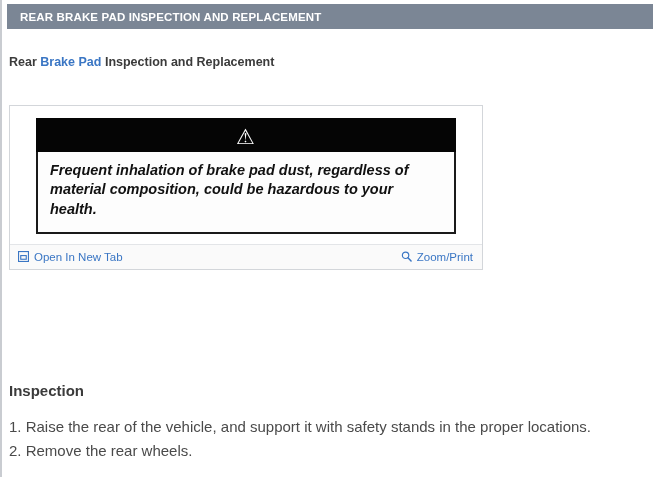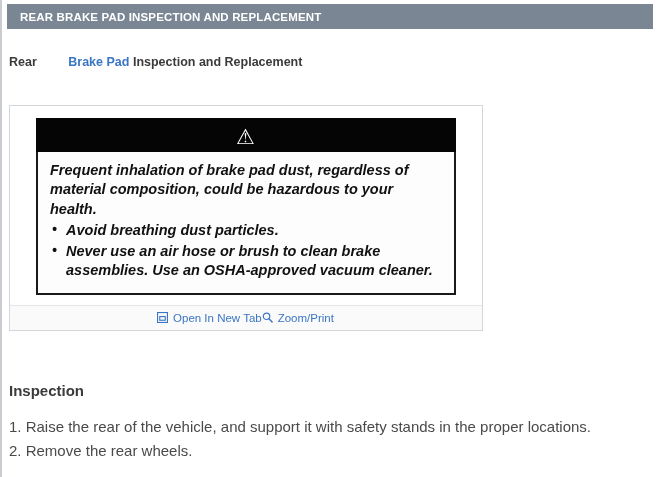--- a/index.html
+++ b/index.html
@@ -40,21 +40,20 @@
   .breadcrumb {
     margin: 26px 0 0 7px;
     font-size: 12.5px;
     font-weight: bold;
     color: #3b3b3b;
     line-height: 1.2;
   }
   .breadcrumb .link {
     color: #3a76c4;
     font-weight: bold;
-    margin-left: 28px;
   }
 
   
   .figure-card {
     position: absolute;
     left: 7px;
     top: 105px;
     width: 474px;
     border: 1px solid #d3d6da;
     background: #ffffff;
@@ -124,21 +123,21 @@
     font-size: 14px;
   }
 
   
   .figure-toolbar {
     border-top: 1px solid #e3e5e8;
     background: #fafafa;
     height: 25px;
     display: flex;
     align-items: center;
-    justify-content: center;
+    justify-content: space-between;
     padding: 0 9px 0 8px;
   }
   .tool-link {
     display: flex;
     align-items: center;
     color: #3a76c4;
     font-size: 11.5px;
     text-decoration: none;
     cursor: pointer;
     white-space: nowrap;
@@ -200,24 +199,20 @@
 
   <div class="figure-inner">
     <div class="scan">
 
       <div class="caution-banner">
         <span class="tri">⚠</span>
       </div>
 
       <div class="scan-body">
         <p class="para">Frequent inhalation of brake pad dust, regardless of material composition, could be hazardous to your health.</p>
-        <ul class="scan-list">
-          <li>Avoid breathing dust particles.</li>
-          <li>Never use an air hose or brush to clean brake assemblies. Use an OSHA-approved vacuum cleaner.</li>
-        </ul>
       </div>
 
     </div>
   </div>
 
   <div class="figure-toolbar">
 
     <span class="tool-link">
       <span class="icon">
         <svg width="11" height="11" viewBox="0 0 12 12" aria-hidden="true">

